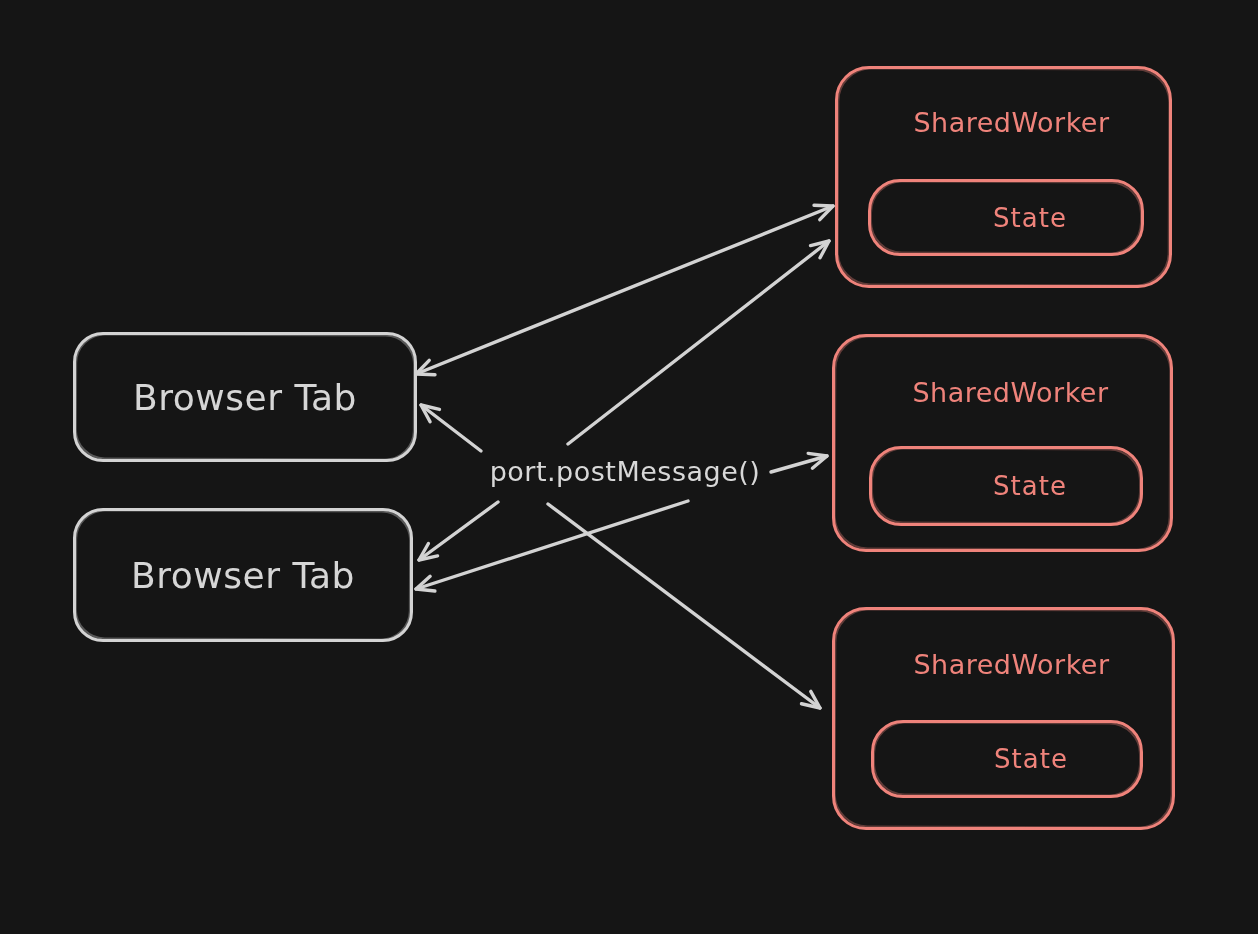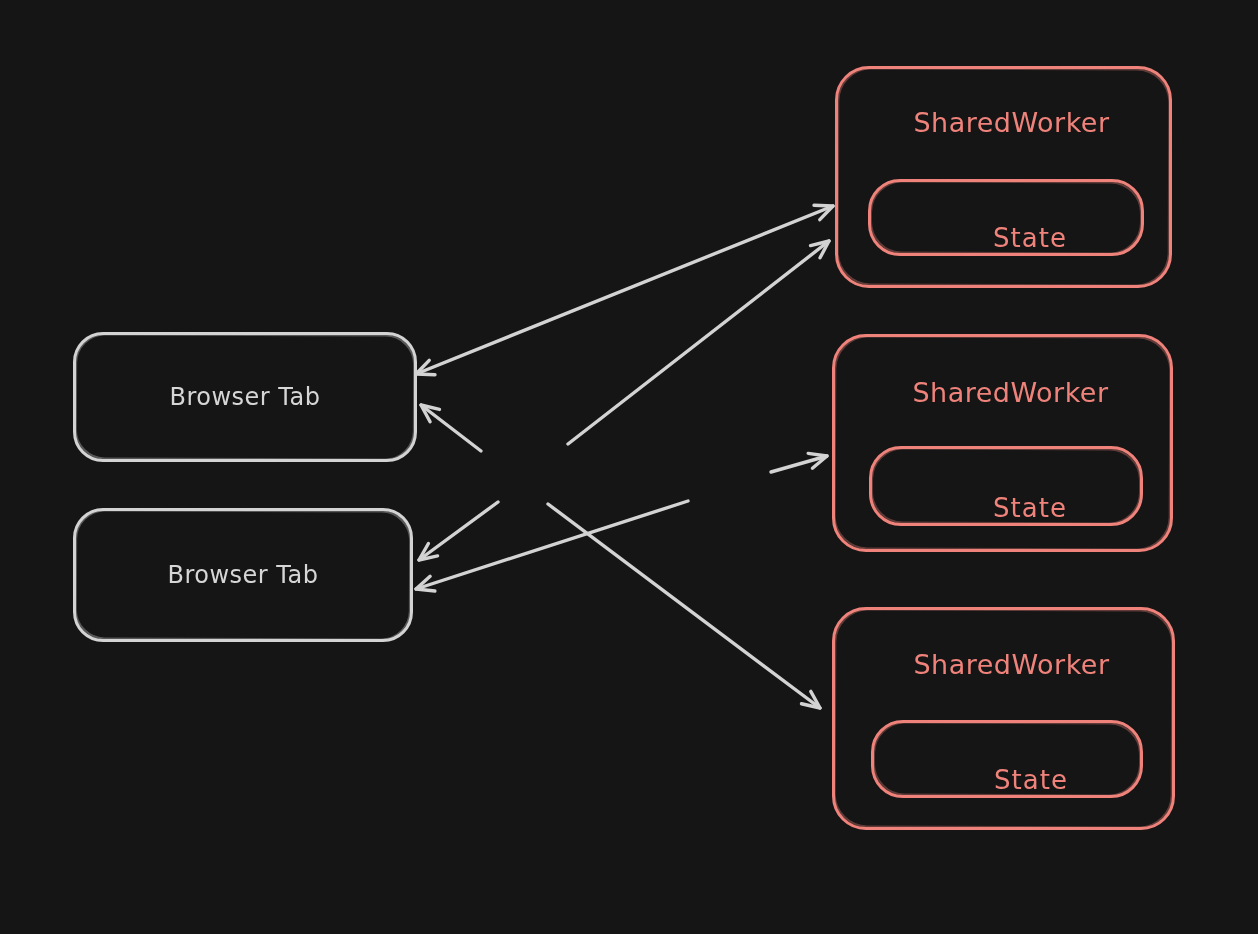--- a/index.html
+++ b/index.html
@@ -60,33 +60,33 @@
     text-align: center;
     color: #ef837b;
     font-size: 27px;
     letter-spacing: 0.5px;
   }
   .state-box {
     position: absolute;
     border: 3.5px solid #ef837b;
     border-radius: 32px;
     display: flex;
-    align-items: flex-end;
+    align-items: center;
     justify-content: center;
     box-sizing: border-box;
     padding-left: 48px;
   }
   .state-box span {
     color: #ef837b;
     font-size: 26px;
     letter-spacing: 1px;
   }
   .tab span {
     color: #d6d6d6;
-    font-size: 24px;
+    font-size: 36px;
     letter-spacing: 0.5px;
   }
   .center-label {
     position: absolute;
     left: 455px;
     top: 456px;
     width: 340px;
     text-align: center;
     color: #d8d8d8;
     font-size: 27px;
@@ -169,14 +169,15 @@
     </div>
   </div>
 
   <div class="node worker" id="node-worker3">
     <div class="worker-title">SharedWorker</div>
     <div class="state-box">
       <span>State</span>
     </div>
   </div>
 
+  <div class="center-label">port.postMessage()</div>
 
 </div>
 
 </body></html>

